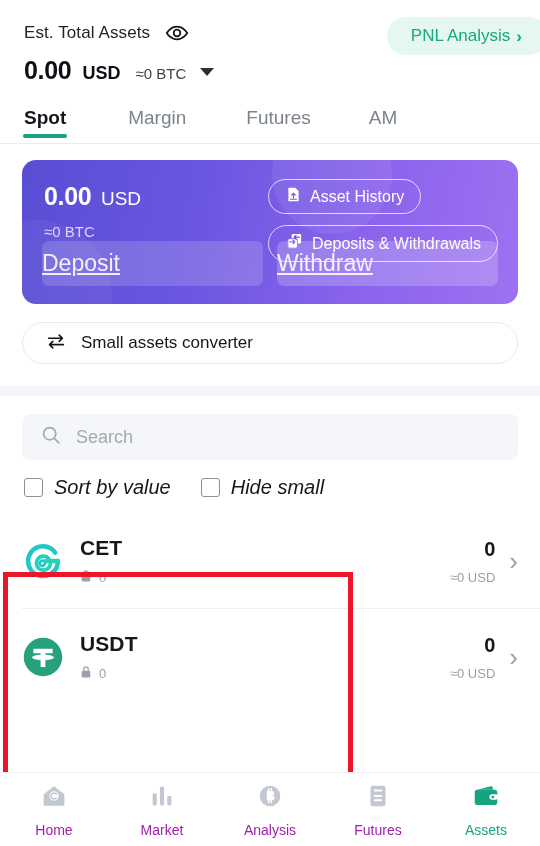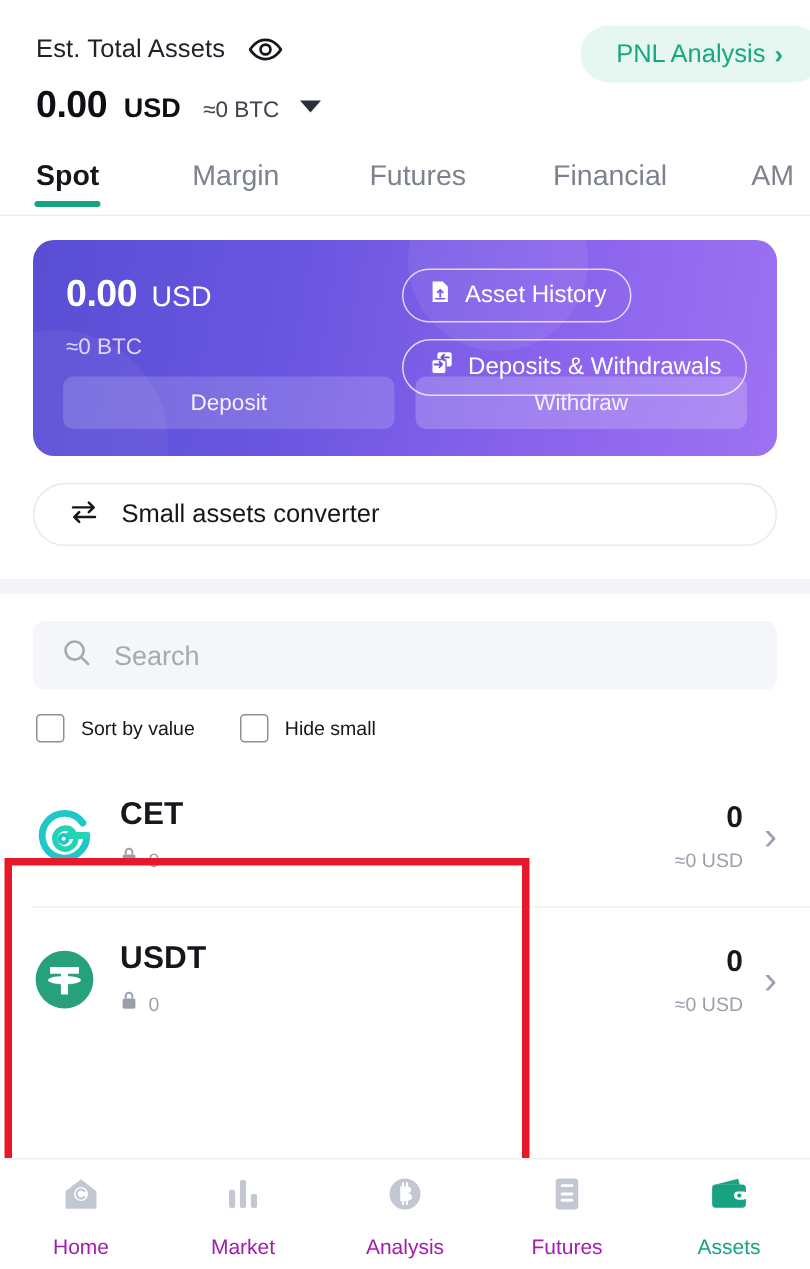--- a/index.html
+++ b/index.html
@@ -56,22 +56,22 @@
   .card-amt-cur { font-size:19px; font-weight:normal; color:#fff; margin-left:5px; }
   .card-btc { margin-top:12px; font-size:15px; color:#ddd3fa; }
   .pill-col { position:absolute; right:20px; top:19px; display:flex; flex-direction:column; align-items:flex-start; gap:11px; }
   .pill {
     border:1px solid rgba(255,255,255,.75); border-radius:20px;
     color:#fff; font-size:16px; padding:6px 16px;
     display:flex; align-items:center; gap:8px; white-space:nowrap;
   }
   .card-actions { position:absolute; left:20px; right:20px; bottom:18px; display:flex; gap:14px; }
   .act-btn {
-    flex:1; text-align:center; border-radius:7px; padding:9px 0;
-    font-size:15px; color:#f4efff;
+    flex:1; border-radius:7px; padding:9px 0;
+    font-size:23px; color:#f4efff;text-decoration:underline;
   }
   .act-1 { background:rgba(255,255,255,.16); }
   .act-2 { background:rgba(255,255,255,.20); }
   .act-3 { background:rgba(255,255,255,.26); }
 
   
   .conv-wrap { padding: 18px 22px 4px 22px; }
   .converter {
     border:1px solid #e9e9ec; border-radius:26px; height:42px;
     display:flex; align-items:center; gap:14px; padding: 0 22px;
@@ -89,21 +89,21 @@
   }
   .search input {
     border:none; outline:none; background:transparent;
     font-size:18px; color:#15171c; width:100%;
     font-family:"Liberation Sans", sans-serif;
   }
   .search input::placeholder { color:#a5a9b2; }
   .filters { display:flex; gap:30px; padding: 16px 22px 0 24px; align-items:center; }
   .filter { display:flex; align-items:center; gap:11px; }
   .cbox { width:19px; height:19px; border:1.6px solid #8b8f99; border-radius:3px; }
-  .filter-label { font-size:13px; color:#15171c; }
+  .filter-label { font-size:20px; color:#15171c;font-style:italic; }
 
   
   .list { margin-top:14px; }
   .row { display:flex; align-items:center; padding: 16px 22px 16px 22px; height:96px; position:relative; }
   .row-div { position:absolute; left:22px; right:0; bottom:0; height:1px; background:#eeeff1; }
   .coin-ico { width:42px; height:42px; flex:0 0 42px; margin-right:16px; }
   .coin-meta { flex:1; }
   .coin-name { font-size:21px; font-weight:bold; color:#15171c; letter-spacing:.1px; }
   .coin-sub { display:flex; align-items:center; gap:7px; margin-top:9px; }
   .coin-locked { font-size:13px; color:#9aa0aa; }
@@ -157,23 +157,20 @@
     <div class="tabs">
       <div class="tab active" style="margin-right:62px">
         <span>Spot</span>
         <span class="underline"></span>
       </div>
       <div class="tab" style="margin-right:60px">
         <span>Margin</span>
       </div>
       <div class="tab" style="margin-right:58px">
         <span>Futures</span>
-      </div>
-      <div class="tab" style="margin-right:56px">
-        <span>Financial</span>
       </div>
       <div class="tab">
         <span>AM</span>
       </div>
     </div>
   </div>
   <div class="tabs-rule"></div>
 
   <div class="card-wrap">
     <div class="card">

